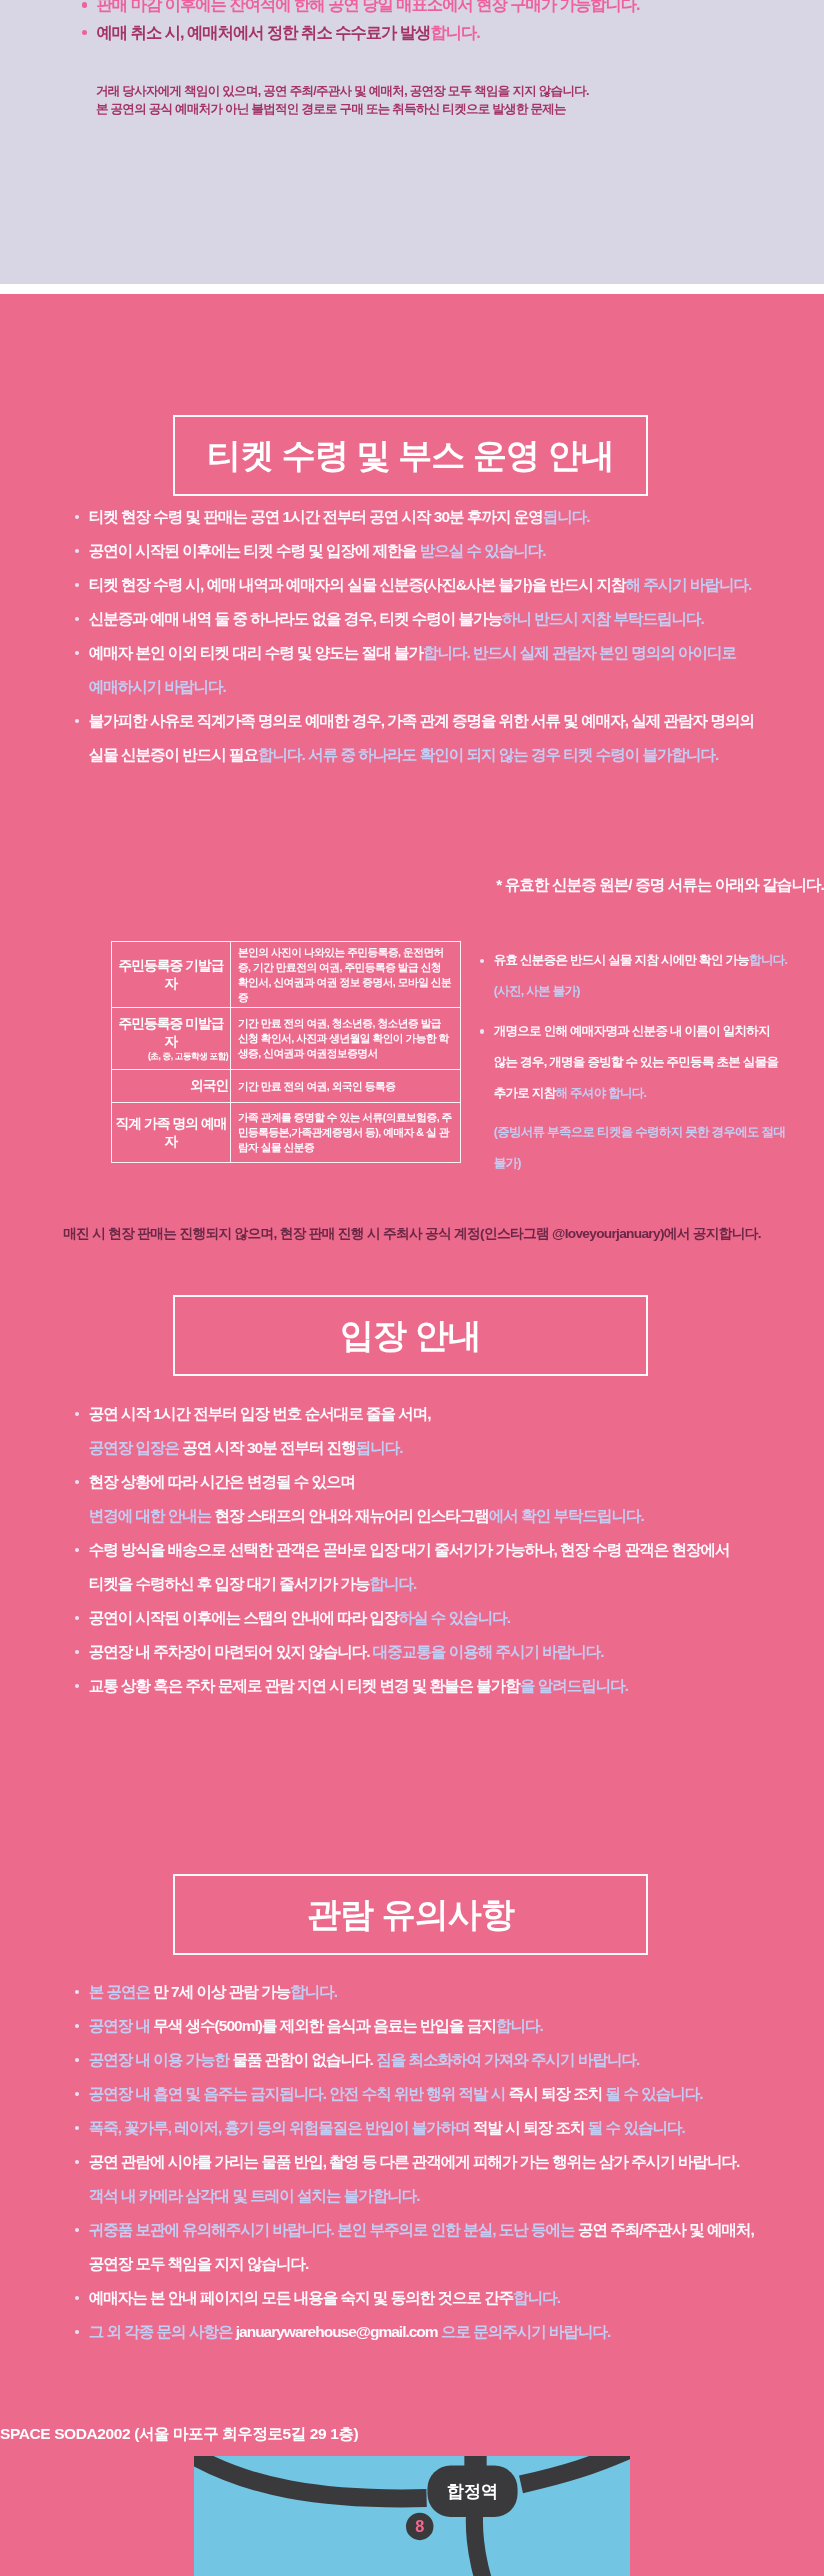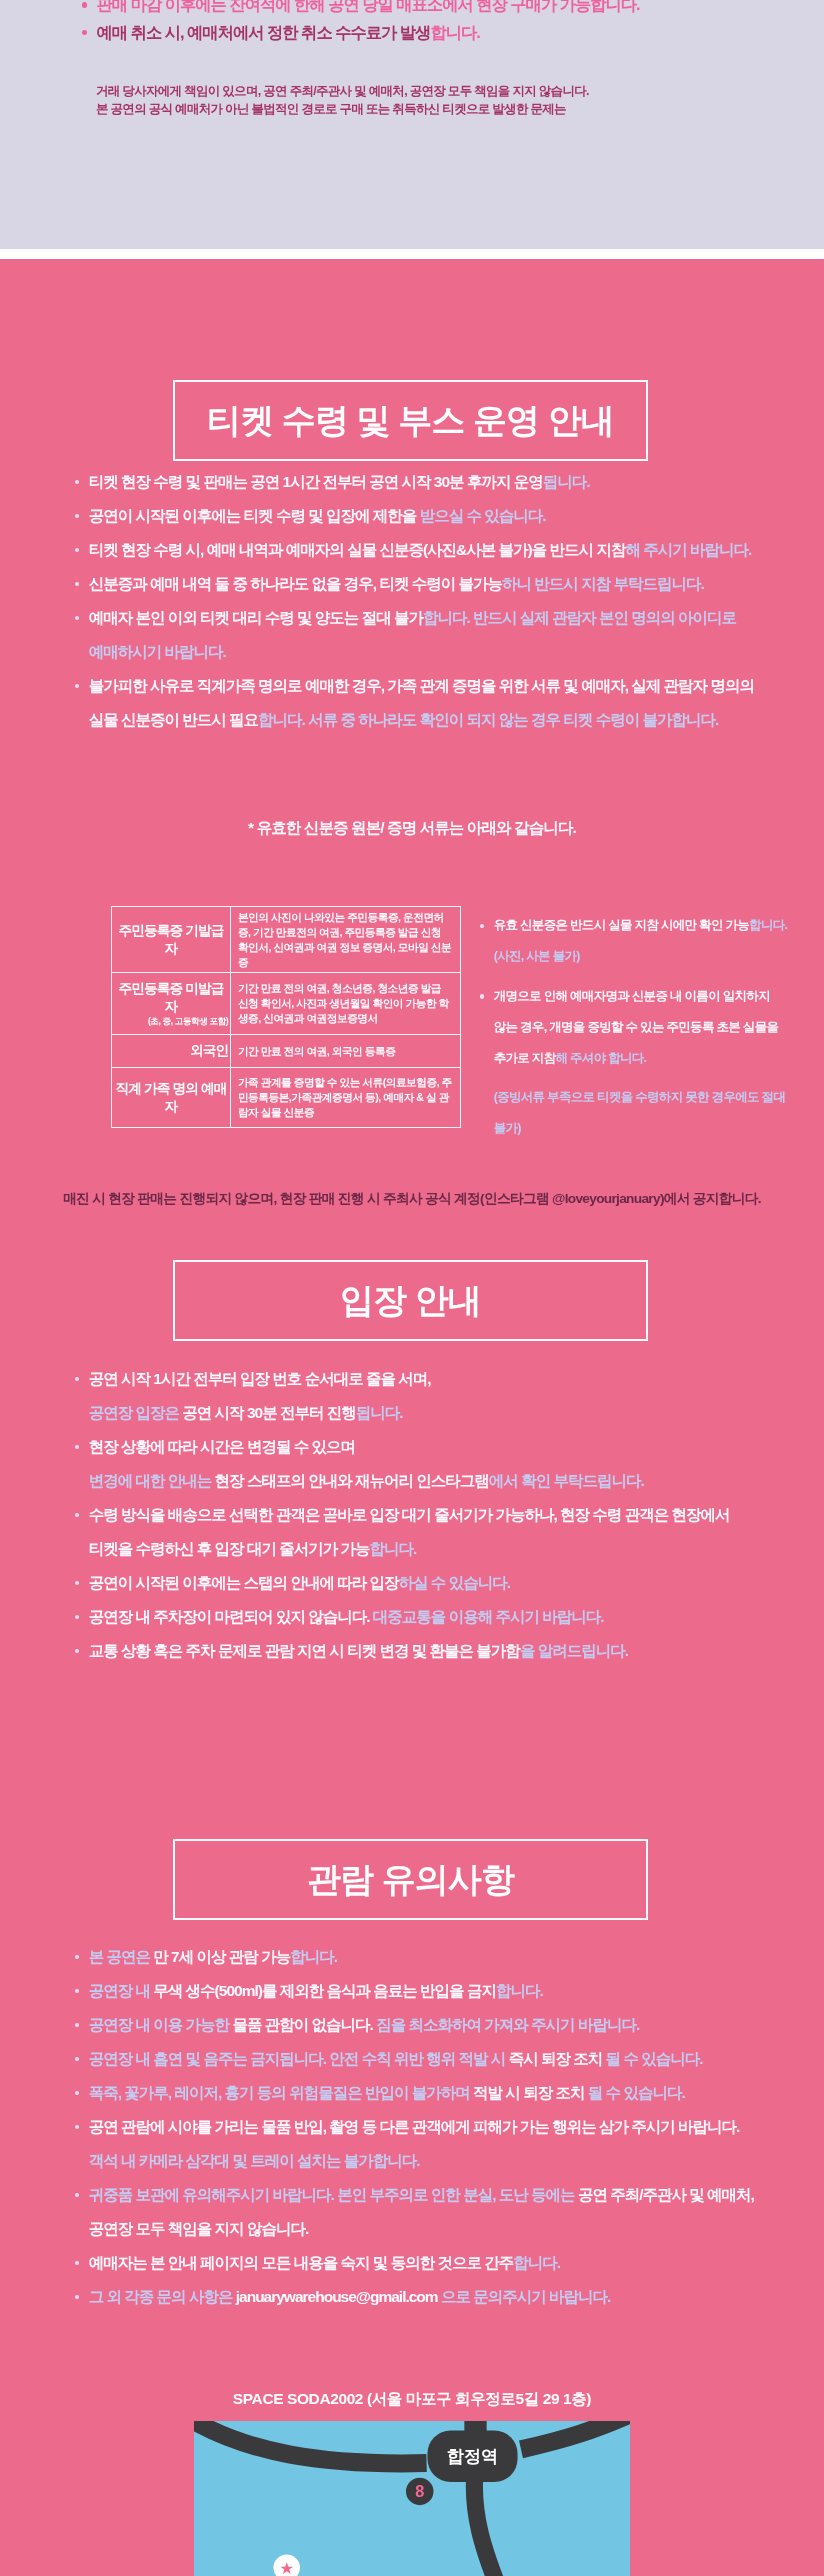--- a/index.html
+++ b/index.html
@@ -8,21 +8,21 @@
     --top-pink-text:#ee619e; --top-maroon-text:#a43467; --soldout-note-text:#6b2746;
     --map-sky-blue:#73c6e3; --map-road-dark:#3a3a3c; --map-pink-accent:#f2688f;
   }
   *{box-sizing:border-box;margin:0;padding:0}
   html,body{width:824px}
   body{
     height:2576px;overflow:hidden;background:#fff;
     font-family:"Liberation Sans","DejaVu Sans",sans-serif;font-weight:700;
   }
   
-  .tn{position:relative;height:249px;background:var(--top-lavender);overflow:hidden}
+  .tn{position:relative;height:284px;background:var(--top-lavender);overflow:hidden}
   .tn-row{position:absolute;left:82px;height:34px;display:flex;align-items:center;
     font-size:16.3px;letter-spacing:-1px;color:var(--top-pink-text);white-space:nowrap}
   .tn-row .dot{width:5.2px;height:5.2px;border-radius:50%;background:var(--top-pink-text);margin-right:9.4px;flex-shrink:0}
   .tn-row .em{color:var(--top-maroon-text)}
   .tn-r1{top:-12px}.tn-r2{top:15.5px}.tn-r3{top:49px}
   .tn-disc{position:absolute;left:96px;top:82px;font-size:12.5px;line-height:18px;
     letter-spacing:-0.7px;color:var(--top-maroon-text)}
   .gap{height:10.3px;background:var(--divider-white)}
   
   .pink{position:relative;height:2338px;background:var(--page-pink);color:var(--text-white);overflow:hidden}
@@ -30,41 +30,41 @@
     display:flex;align-items:center;justify-content:center}
   .tbox .ttl{font-size:34px;letter-spacing:-0.9px;color:#fff}
   .b1{top:121px}.b2{top:1001px}.b3{top:1580px}
   .blist{position:absolute;left:75px;right:26px}
   .b-line{display:flex;align-items:center;height:34px;white-space:nowrap}
   .b-line .dot{width:4.3px;height:4.3px;border-radius:50%;background:#e9e3f6;margin-right:9.4px;flex-shrink:0}
   .b-line .dot.ghost{visibility:hidden}
   .b-line .txt{font-size:15.5px;letter-spacing:-1px;color:var(--text-periwinkle)}
   .txt .em, .idnote .em{color:var(--text-white)}
   .l1{top:206px}.l2{top:1103px}.l3{top:1681px}
-  .idnote{position:absolute;top:552px;left:0;width:100%;height:34px;line-height:34px;
-    text-align:center;font-size:15.5px;letter-spacing:-0.9px;color:var(--text-white)}
+  .idnote{position:absolute;top:574px;left:0;width:100%;height:34px;line-height:34px;
+    text-align:right;font-size:15.5px;letter-spacing:-0.9px;color:var(--text-white)}
   
   .idtable{position:absolute;top:647px;left:111px;width:350px;border:1.7px solid rgba(255,255,255,.92)}
   .t-row{display:flex}
   .t-row + .t-row{border-top:1.7px solid rgba(255,255,255,.92)}
   .t-label{width:119px;border-right:1.7px solid rgba(255,255,255,.92);display:flex;flex-direction:column;
     align-items:flex-end;justify-content:center;text-align:center;padding:1.7px}
   .t-label .lab{font-size:13.7px;letter-spacing:-0.9px;color:#fff}
   .t-label .sub{font-size:8.6px;letter-spacing:-0.4px;color:#fff}
   .t-desc{flex:1;display:flex;align-items:center;padding:3.4px 6.9px;
     font-size:10.7px;line-height:15px;letter-spacing:-0.5px;color:var(--text-white)}
   .r1{height:65px}.r2{height:62px}.r3{height:33px}.r4{height:60px}
   
   .idlist{position:absolute;top:651px;left:480px;width:318px}
   .idlist .b-item{margin-bottom:8.6px}
   .idlist .b-line{height:31px}
   .idlist .b-line .txt{font-size:12.5px;letter-spacing:-0.7px}
   .soldout{position:absolute;top:923px;left:0;width:100%;height:34px;line-height:34px;text-align:center;
     font-size:13.7px;letter-spacing:-0.7px;color:var(--soldout-note-text)}
-  .venue{position:absolute;top:2123px;left:0;width:100%;height:34px;line-height:34px;text-align:center;
+  .venue{position:absolute;top:2123px;left:0;width:100%;height:34px;line-height:34px;text-align:left;
     font-size:15.5px;letter-spacing:-0.4px;color:#fff}
   .map{position:absolute;top:2162px;left:194px;width:436px;height:176px;overflow:hidden}
   .map svg{display:block}
   .map text{font-family:"Liberation Sans","DejaVu Sans",sans-serif;font-weight:700}
 </style>
 </head>
 <body>
 
 <div class="tn">
   <div class="tn-row tn-r1">

